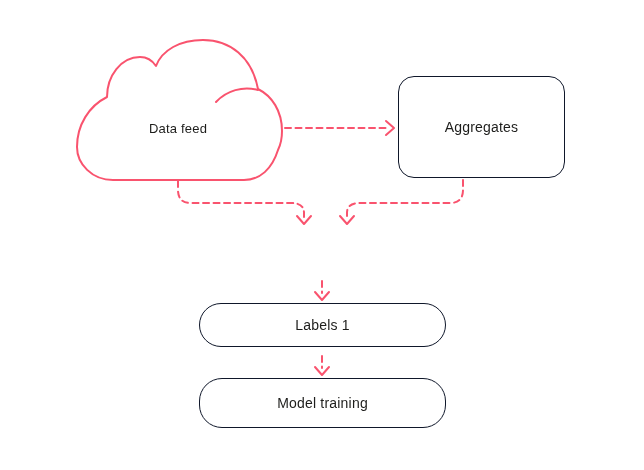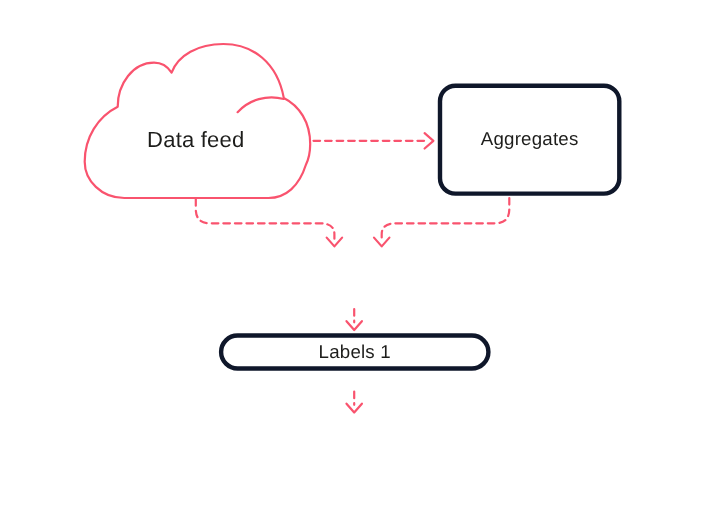--- a/index.html
+++ b/index.html
@@ -36,49 +36,49 @@
     stroke-width: 2;
     stroke-linecap: round;
     stroke-linejoin: round;
   }
   .node-label {
     position: absolute;
     display: flex;
     align-items: center;
     justify-content: center;
     color: #1d1d1b;
-    font-size: 20px;
+    font-size: 13px;
     letter-spacing: 0.2px;
     white-space: nowrap;
   }
   .node-box {
     position: absolute;
-    border: 4px solid #0f172a;
+    border: 1px solid #0f172a;
     background: #ffffff;
     box-sizing: border-box;
     display: flex;
     align-items: center;
     justify-content: center;
     color: #1d1d1b;
-    font-size: 17px;
+    font-size: 14px;
     letter-spacing: 0.2px;
   }
   .box-aggregates {
     left: 398px; top: 76px;
     width: 167px; height: 102px;
     border-radius: 16px;
   }
   .box-features {
     left: 199px; top: 228px;
     width: 247px; height: 50px;
     border-radius: 23px;
   }
   .box-labels {
     left: 199px; top: 303px;
-    width: 247px; height: 34px;
+    width: 247px; height: 44px;
     border-radius: 23px;
   }
   .box-model {
     left: 199px; top: 378px;
     width: 247px; height: 50px;
     border-radius: 23px;
   }
   .label-datafeed {
     left: 110px; top: 114px;
     width: 136px; height: 28px;
@@ -132,14 +132,15 @@
     </g>
   </svg>
 
   <div class="node-label label-datafeed">Data feed</div>
 
   <div class="node-box box-aggregates">Aggregates</div>
 
 
   <div class="node-box box-labels">Labels 1</div>
 
+  <div class="node-box box-model">Model training</div>
 
 </div>
 
 </body></html>

